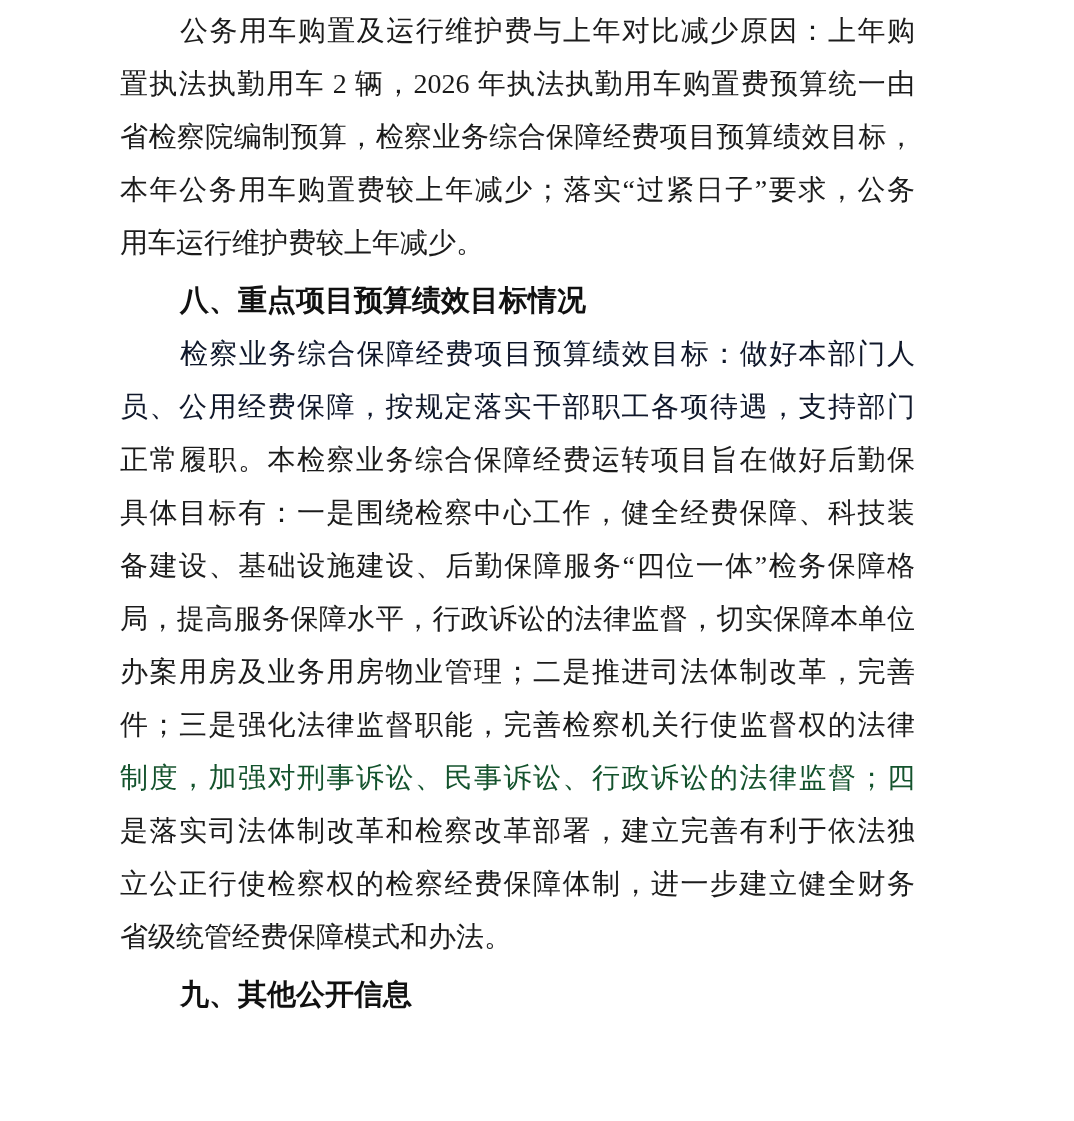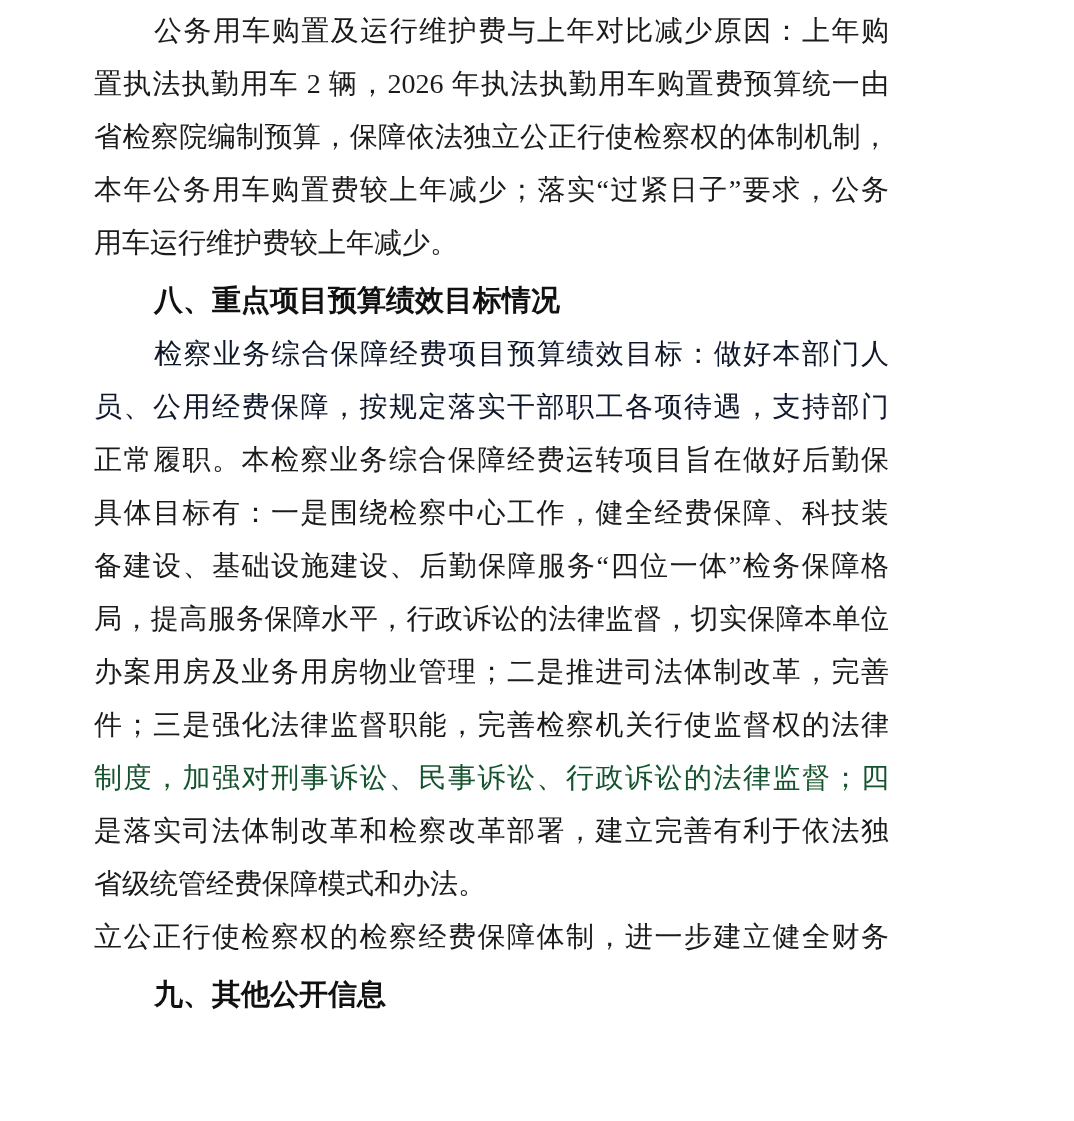--- a/index.html
+++ b/index.html
@@ -9,21 +9,21 @@
   body {
     width: 1074px;
     height: 1121px;
     overflow: hidden;
     background: #ffffff;
   }
   .page {
     box-sizing: border-box;
     width: 1074px;
     height: 1121px;
-    padding: 4px 139px 0 94px;
+    padding: 4px 139px 0 120px;
     background: #ffffff;
   }
   .doc-body {
     width: 795px;
   }
   .line {
     font-family: "Liberation Serif", "DejaVu Serif", serif;
     font-size: 28px;
     line-height: 53px;
     color: #1b1b1b;
@@ -52,31 +52,31 @@
     margin-top: 5px;
   }
 </style>
 </head>
 <body style="background: rgb(255, 255, 255);">
 
 <main class="page">
   <div class="doc-body" id="doc-body">
       <div class="line justify indent" style="color: rgb(27, 27, 27);">公务用车购置及运行维护费与上年对比减少原因：上年购</div>
       <div class="line justify" style="color: rgb(27, 27, 27);">置执法执勤用车 2 辆，2026 年执法执勤用车购置费预算统一由</div>
-      <div class="line justify" style="color: rgb(27, 27, 27);">省检察院编制预算，保障依法独立公正行使检察权的体制机制，</div>
+      <div class="line justify" style="color: rgb(27, 27, 27);">省检察院编制预算，检察业务综合保障经费项目预算绩效目标，</div>
       <div class="line justify" style="color: rgb(27, 27, 27);">本年公务用车购置费较上年减少；落实“过紧日子”要求，公务</div>
       <div class="line last" style="color: rgb(27, 27, 27);">用车运行维护费较上年减少。</div>
       <div class="line heading indent" style="color: rgb(17, 17, 17);">八、重点项目预算绩效目标情况</div>
       <div class="line justify indent" style="color: #0f172a;">检察业务综合保障经费项目预算绩效目标：做好本部门人</div>
       <div class="line justify" style="color: #0f172a;">员、公用经费保障，按规定落实干部职工各项待遇，支持部门</div>
       <div class="line justify" style="color: rgb(27, 27, 27);">正常履职。本检察业务综合保障经费运转项目旨在做好后勤保</div>
       <div class="line justify" style="color: rgb(27, 27, 27);">具体目标有：一是围绕检察中心工作，健全经费保障、科技装</div>
       <div class="line justify" style="color: rgb(27, 27, 27);">备建设、基础设施建设、后勤保障服务“四位一体”检务保障格</div>
       <div class="line justify" style="color: rgb(27, 27, 27);">局，提高服务保障水平，行政诉讼的法律监督，切实保障本单位</div>
       <div class="line justify" style="color: rgb(27, 27, 27);">办案用房及业务用房物业管理；二是推进司法体制改革，完善</div>
       <div class="line justify" style="color: rgb(27, 27, 27);">件；三是强化法律监督职能，完善检察机关行使监督权的法律</div>
       <div class="line justify" style="color: #14532d;">制度，加强对刑事诉讼、民事诉讼、行政诉讼的法律监督；四</div>
       <div class="line justify" style="color: rgb(27, 27, 27);">是落实司法体制改革和检察改革部署，建立完善有利于依法独</div>
+      <div class="line justify" style="color: rgb(27, 27, 27);">立公正行使检察权的检察经费保障体制，进一步建立健全财务</div>
       <div class="line last" style="color: rgb(27, 27, 27);">省级统管经费保障模式和办法。</div>
-      <div class="line justify" style="color: rgb(27, 27, 27);">立公正行使检察权的检察经费保障体制，进一步建立健全财务</div>
       <div class="line heading indent" style="color: rgb(17, 17, 17);">九、其他公开信息</div>
     </div>
 </main>
 
 </body></html>

